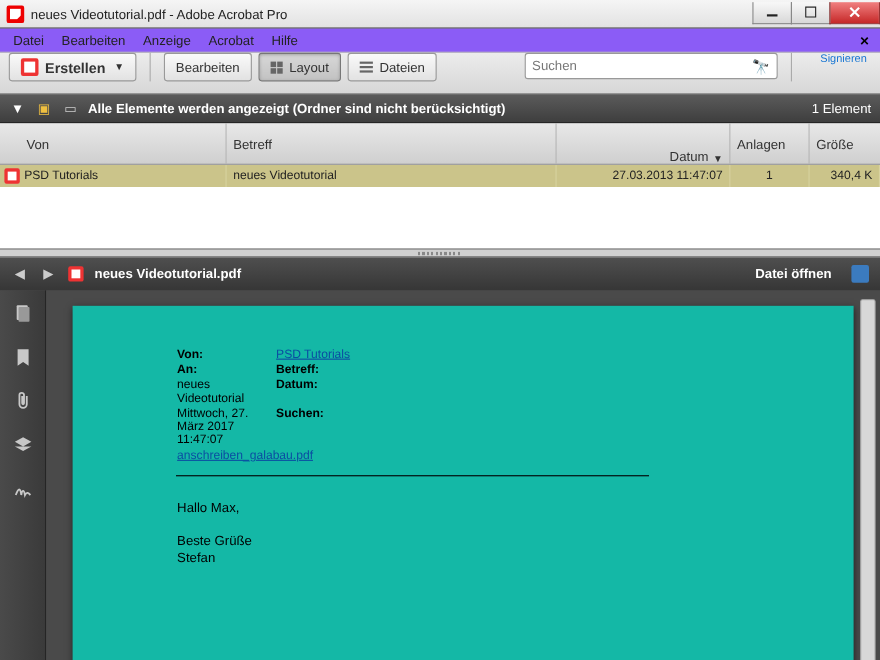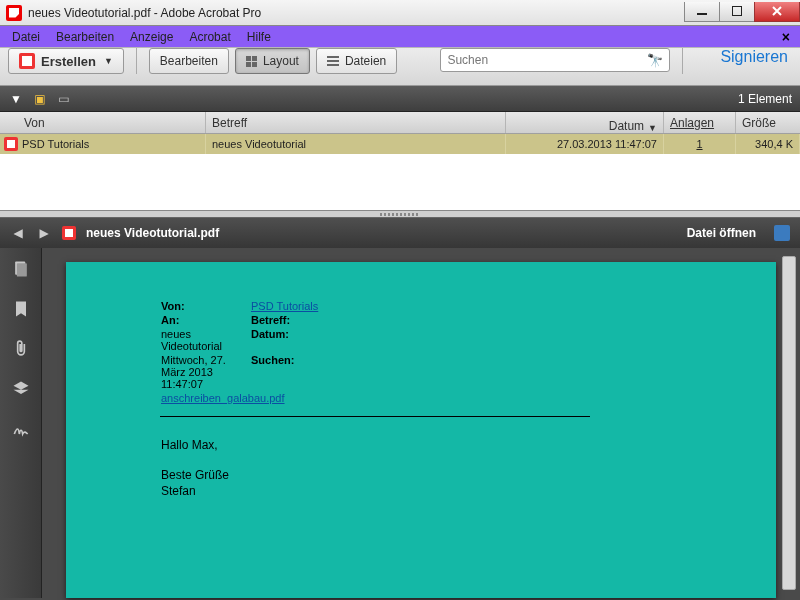--- a/index.html
+++ b/index.html
@@ -22,39 +22,39 @@
 
 
 .toolbar { height: 38px; background: linear-gradient(#ececec,#d7d7d7); display:flex; align-items:flex-start; padding: 0 8px; border-bottom:1px solid #9a9a9a; gap:6px;}
 .toolbar .sep { width:1px; height:26px; background:#aaa; margin:0 6px;}
 .toolbar .btn { height:26px; background:linear-gradient(#fafafa,#e2e2e2); border:1px solid #999; border-radius:3px; display:flex; align-items:center; padding:0 10px; font-size:12px; color:#333; gap:6px;}
 .toolbar .btn.create { font-weight:bold; font-size:13px; padding: 0 10px; }
 .toolbar .btn.create .dd { font-size:9px; margin-left:2px; }
 .toolbar .btn.layout { background:linear-gradient(#d8d8d8,#c2c2c2); border-color:#777; box-shadow: inset 0 1px 3px rgba(0,0,0,.25);}
 .toolbar .search { margin-left:auto; height:24px; background:#fff; border:1px solid #999; border-radius:3px; display:flex; align-items:center; padding:0 6px; width:230px; font-size:12px; color:#777;}
 .toolbar .search .bino { margin-left:auto; font-size:13px;}
-.toolbar .sign { color:#1976d2; font-size:16px; margin-left:25px; margin-right:4px; }
+.toolbar .sign { color:#1976d2; font-size:10px; margin-left:14px; margin-right:4px; }
 
 .toolbar .ico { display:inline-block; }
 .ico-create { width:16px; height:16px; background:#e33; border-radius:2px; position:relative; }
 .ico-create::after{content:"";position:absolute;inset:3px;background:#fff;}
 .ico-grid { display:grid; grid-template-columns:5px 5px; grid-template-rows:5px 5px; gap:1px;}
 .ico-grid span{background:#666;}
 .ico-list { width:12px; display:flex; flex-direction:column; gap:2px;}
 .ico-list span{height:2px;background:#666;}
 
 
 .filterbar { height:26px; background:linear-gradient(#5b5b5b,#3e3e3e); color:#fff; display:flex; align-items:center; padding:0 8px; font-size:12px; gap:8px; border-bottom:1px solid #222; }
 .filterbar .ficon { width:16px; height:16px; display:flex; align-items:center; justify-content:center; }
 .filterbar .count { margin-left:auto; }
 
 
-.thead { height:22px; background:linear-gradient(#e8e8e8,#cfcfcf); display:flex; font-size:12px; color:#333; border-bottom:1px solid #a0a0a0; }
+.thead { height:38px; background:linear-gradient(#e8e8e8,#cfcfcf); display:flex; font-size:12px; color:#333; border-bottom:1px solid #a0a0a0; }
 .thead .col, .trow .col { display:flex; align-items:center; padding:0 6px; border-right:1px solid #b5b5b5; }
-.col.v{ width:206px; padding-left:24px; } .col.b{ width:300px;} .col.d{ width:158px;} .col.a{ width:72px;text-decoration:underline;} .col.g{ flex:1; border-right:none;}
+.col.v{ width:206px; padding-left:24px; } .col.b{ width:300px;} .col.d{ width:158px;} .col.a{ width:72px;} .col.g{ flex:1; border-right:none;}
 .thead .col.d { justify-content:flex-end;align-items:flex-end; }
 .thead .sortcaret { font-size:9px; margin-left:4px;}
 
 
 .tbody { height:76px; background:#fff; overflow:hidden;}
 .trow { height:20px; display:flex; font-size:11px; background:#cbc48a; color:#222; }
 .trow .col { border-right:1px solid #d8d2a0; }
 .trow .col.v { padding-left:4px; gap:4px;}
 .trow .col.d { justify-content:flex-end; }
 .trow .col.a { justify-content:center;}
@@ -155,20 +155,21 @@
     <span class="bino">🔭</span>
   </div>
   <div class="sep"></div>
   <div class="sign">Signieren</div>
 </div>
 
 <div class="filterbar">
   <div class="ficon">▼</div>
   <div class="ficon" style="color:#f0c040">▣</div>
   <div class="ficon" style="color:#ccc">▭</div>
+  <div style="font-weight:bold">Alle Elemente werden angezeigt (Ordner sind nicht berücksichtigt)</div>
   <div class="count">1 Element</div>
 </div>
 
 <div class="thead">
   <div class="col v">
       <span>Von</span>
     </div>
   <div class="col b">
       <span>Betreff</span>
     </div>
@@ -248,21 +249,21 @@
   <div class="page-area">
     <div class="scroll"></div>
     <div class="page">
       <div class="meta">
         <div class="lab">Von:</div>
         <div><a>PSD Tutorials</a></div>
         <div class="lab">An:</div>
         <div class="lab">Betreff:</div>
         <div>neues Videotutorial</div>
         <div class="lab">Datum:</div>
-        <div>Mittwoch, 27. März 2013 11:47:07</div>
+        <div>Mittwoch, 27. März 2017 11:47:07</div>
         <div class="lab">Suchen:</div>
         <div><a>anschreiben_galabau.pdf</a></div>
       </div>
       <hr>
       <p>Hallo Max,</p>
       <p style="margin-bottom:0">Beste Grüße</p>
       <p>Stefan</p>
     </div>
   </div>
 </div>

